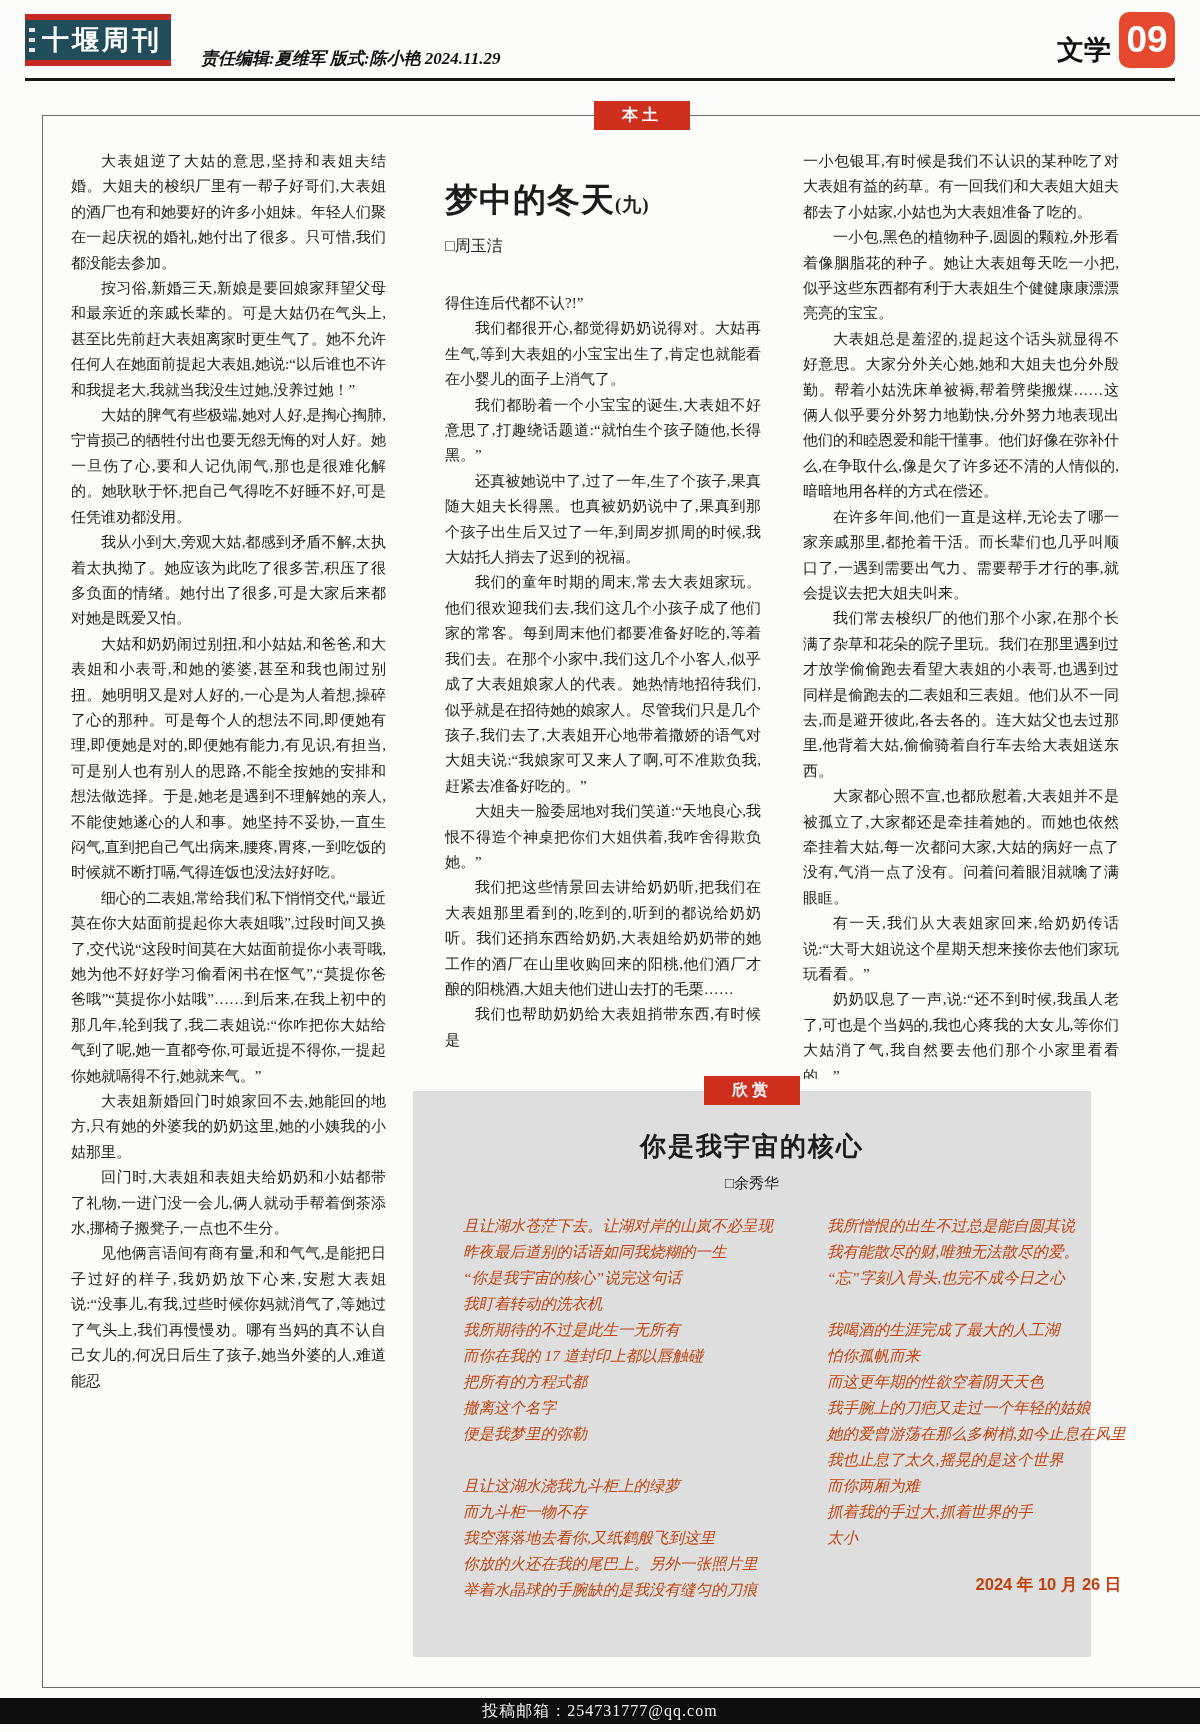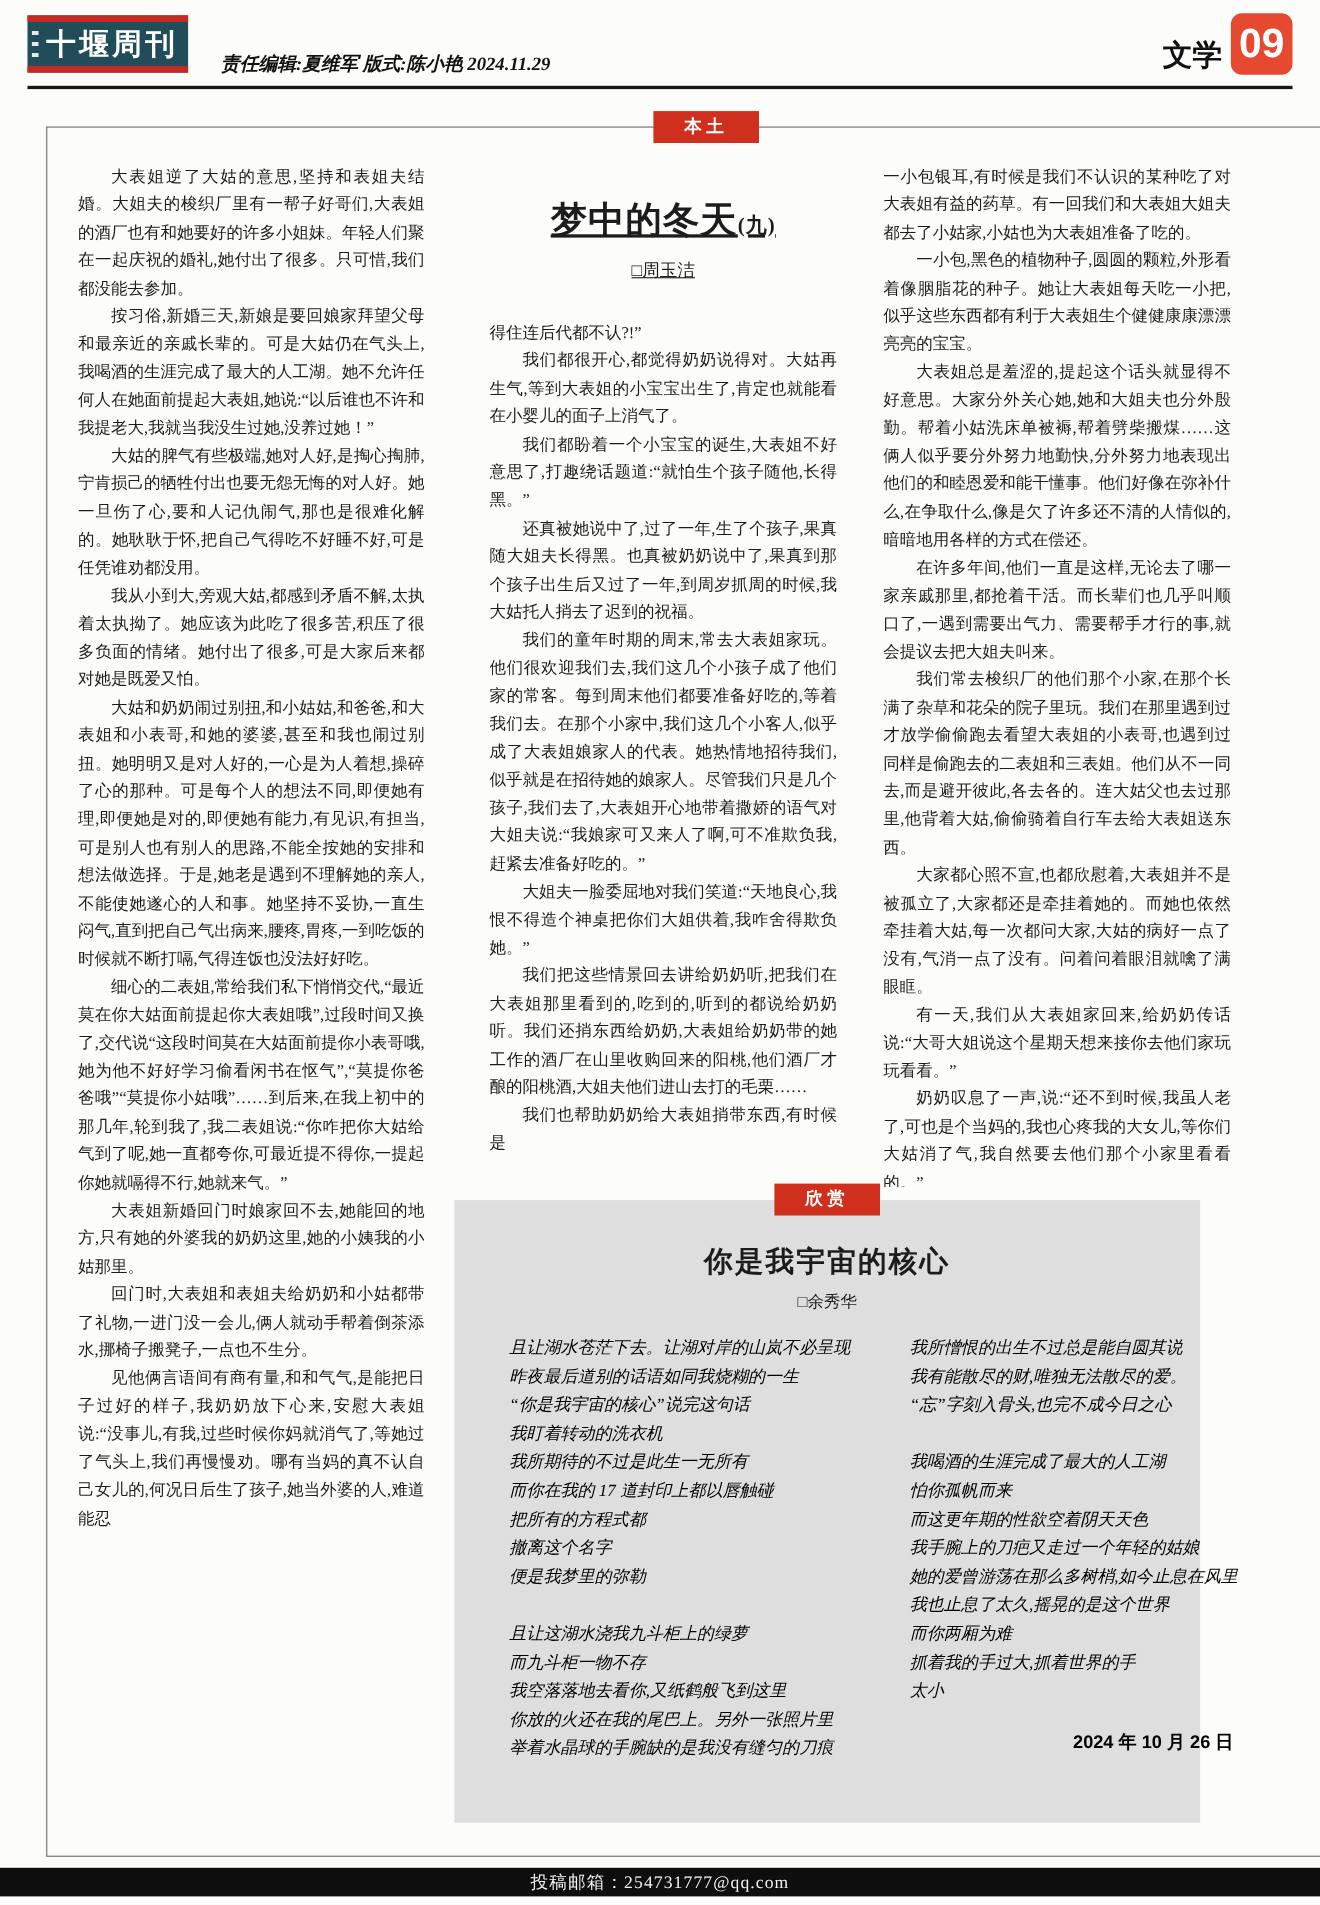--- a/index.html
+++ b/index.html
@@ -25,31 +25,31 @@
   .main-box{position:absolute;left:42px;top:115px;width:1200px;height:1573px;border:1px solid #6a6a6a;box-sizing:border-box;}
   .red-tag{position:absolute;left:50%;transform:translateX(-50%);top:-15px;background:#cf2f1d;color:#fff;
     font-size:16px;font-weight:bold;padding:4px 28px;letter-spacing:4px;font-family:"Liberation Sans",sans-serif;}
   
   .col{position:absolute;font-size:15px;line-height:25.4px;text-align:justify;overflow:hidden;}
   .col p{margin:0;text-indent:2em;}
   .cont p:first-child{text-indent:0;}
   .col1{left:28px;top:33px;width:315px;height:1523px;}
   .col2{left:402px;top:175px;width:316px;height:800px;}
   .col3{left:760px;top:33px;width:316px;height:930px;}
-  .article-title-block{position:absolute;left:402px;top:62px;width:316px;text-align:center;text-decoration:underline;}
+  .article-title-block{position:absolute;left:402px;top:62px;width:316px;text-align:left;}
   .article-title{font-size:33px;font-weight:bold;letter-spacing:1px;white-space:nowrap;}
   .article-title .suffix{font-size:19px;font-weight:bold;}
   .article-author{margin-top:13px;font-size:16px;}
   
   .poem-box{position:absolute;left:370px;top:975px;width:678px;height:566px;background:#dedede;}
   .poem-head{text-align:center;}
   .poem-title{padding-top:38px;font-size:26px;font-weight:bold;letter-spacing:2px;}
   .poem-author{margin-top:10px;font-size:15px;}
   .poem-cols{display:flex;padding:20px 36px 0 50px;gap:54px;}
-  .poem-col{flex:1;font-size:15.5px;font-style:italic;color:#000000;}
+  .poem-col{flex:1;font-size:15.5px;font-style:italic;color:#c2410c;}
   .poem-col div{min-height:26px;line-height:26px;white-space:nowrap;}
   .poem-date{margin-top:20px;font-style:normal;font-weight:bold;font-size:16.5px;text-align:right;
     font-family:"Liberation Sans",sans-serif;padding-right:4px;}
   
   .footer-bar{position:absolute;left:0;right:0;top:1698px;height:26px;background:#0e0e0e;color:#f2f2f2;
     display:flex;align-items:center;justify-content:center;font-size:16px;letter-spacing:1px;}
 </style>
 </head>
 <body>
 
@@ -69,21 +69,21 @@
 
   <div class="article-title-block">
     <div class="article-title">
       <span>梦中的冬天</span><span class="suffix">(九)</span>
     </div>
     <div class="article-author">□周玉洁</div>
   </div>
 
   <div class="col col1">
       <p>大表姐逆了大姑的意思,坚持和表姐夫结婚。大姐夫的梭织厂里有一帮子好哥们,大表姐的酒厂也有和她要好的许多小姐妹。年轻人们聚在一起庆祝的婚礼,她付出了很多。只可惜,我们都没能去参加。</p>
-      <p>按习俗,新婚三天,新娘是要回娘家拜望父母和最亲近的亲戚长辈的。可是大姑仍在气头上,我喝酒的生涯完成了最大的人工湖。她不允许任何人在她面前提起大表姐,她说:“以后谁也不许和我提老大,我就当我没生过她,没养过她！”</p>
+      <p>按习俗,新婚三天,新娘是要回娘家拜望父母和最亲近的亲戚长辈的。可是大姑仍在气头上,甚至比先前赶大表姐离家时更生气了。她不允许任何人在她面前提起大表姐,她说:“以后谁也不许和我提老大,我就当我没生过她,没养过她！”</p>
       <p>大姑的脾气有些极端,她对人好,是掏心掏肺,宁肯损己的牺牲付出也要无怨无悔的对人好。她一旦伤了心,要和人记仇闹气,那也是很难化解的。她耿耿于怀,把自己气得吃不好睡不好,可是任凭谁劝都没用。</p>
       <p>我从小到大,旁观大姑,都感到矛盾不解,太执着太执拗了。她应该为此吃了很多苦,积压了很多负面的情绪。她付出了很多,可是大家后来都对她是既爱又怕。</p>
       <p>大姑和奶奶闹过别扭,和小姑姑,和爸爸,和大表姐和小表哥,和她的婆婆,甚至和我也闹过别扭。她明明又是对人好的,一心是为人着想,操碎了心的那种。可是每个人的想法不同,即便她有理,即便她是对的,即便她有能力,有见识,有担当,可是别人也有别人的思路,不能全按她的安排和想法做选择。于是,她老是遇到不理解她的亲人,不能使她遂心的人和事。她坚持不妥协,一直生闷气,直到把自己气出病来,腰疼,胃疼,一到吃饭的时候就不断打嗝,气得连饭也没法好好吃。</p>
       <p>细心的二表姐,常给我们私下悄悄交代,“最近莫在你大姑面前提起你大表姐哦”,过段时间又换了,交代说“这段时间莫在大姑面前提你小表哥哦,她为他不好好学习偷看闲书在怄气”,“莫提你爸爸哦”“莫提你小姑哦”……到后来,在我上初中的那几年,轮到我了,我二表姐说:“你咋把你大姑给气到了呢,她一直都夸你,可最近提不得你,一提起你她就嗝得不行,她就来气。”</p>
       <p>大表姐新婚回门时娘家回不去,她能回的地方,只有她的外婆我的奶奶这里,她的小姨我的小姑那里。</p>
       <p>回门时,大表姐和表姐夫给奶奶和小姑都带了礼物,一进门没一会儿,俩人就动手帮着倒茶添水,挪椅子搬凳子,一点也不生分。</p>
       <p>见他俩言语间有商有量,和和气气,是能把日子过好的样子,我奶奶放下心来,安慰大表姐说:“没事儿,有我,过些时候你妈就消气了,等她过了气头上,我们再慢慢劝。哪有当妈的真不认自己女儿的,何况日后生了孩子,她当外婆的人,难道能忍</p>
     </div>
 
   <div class="col col2 cont">

